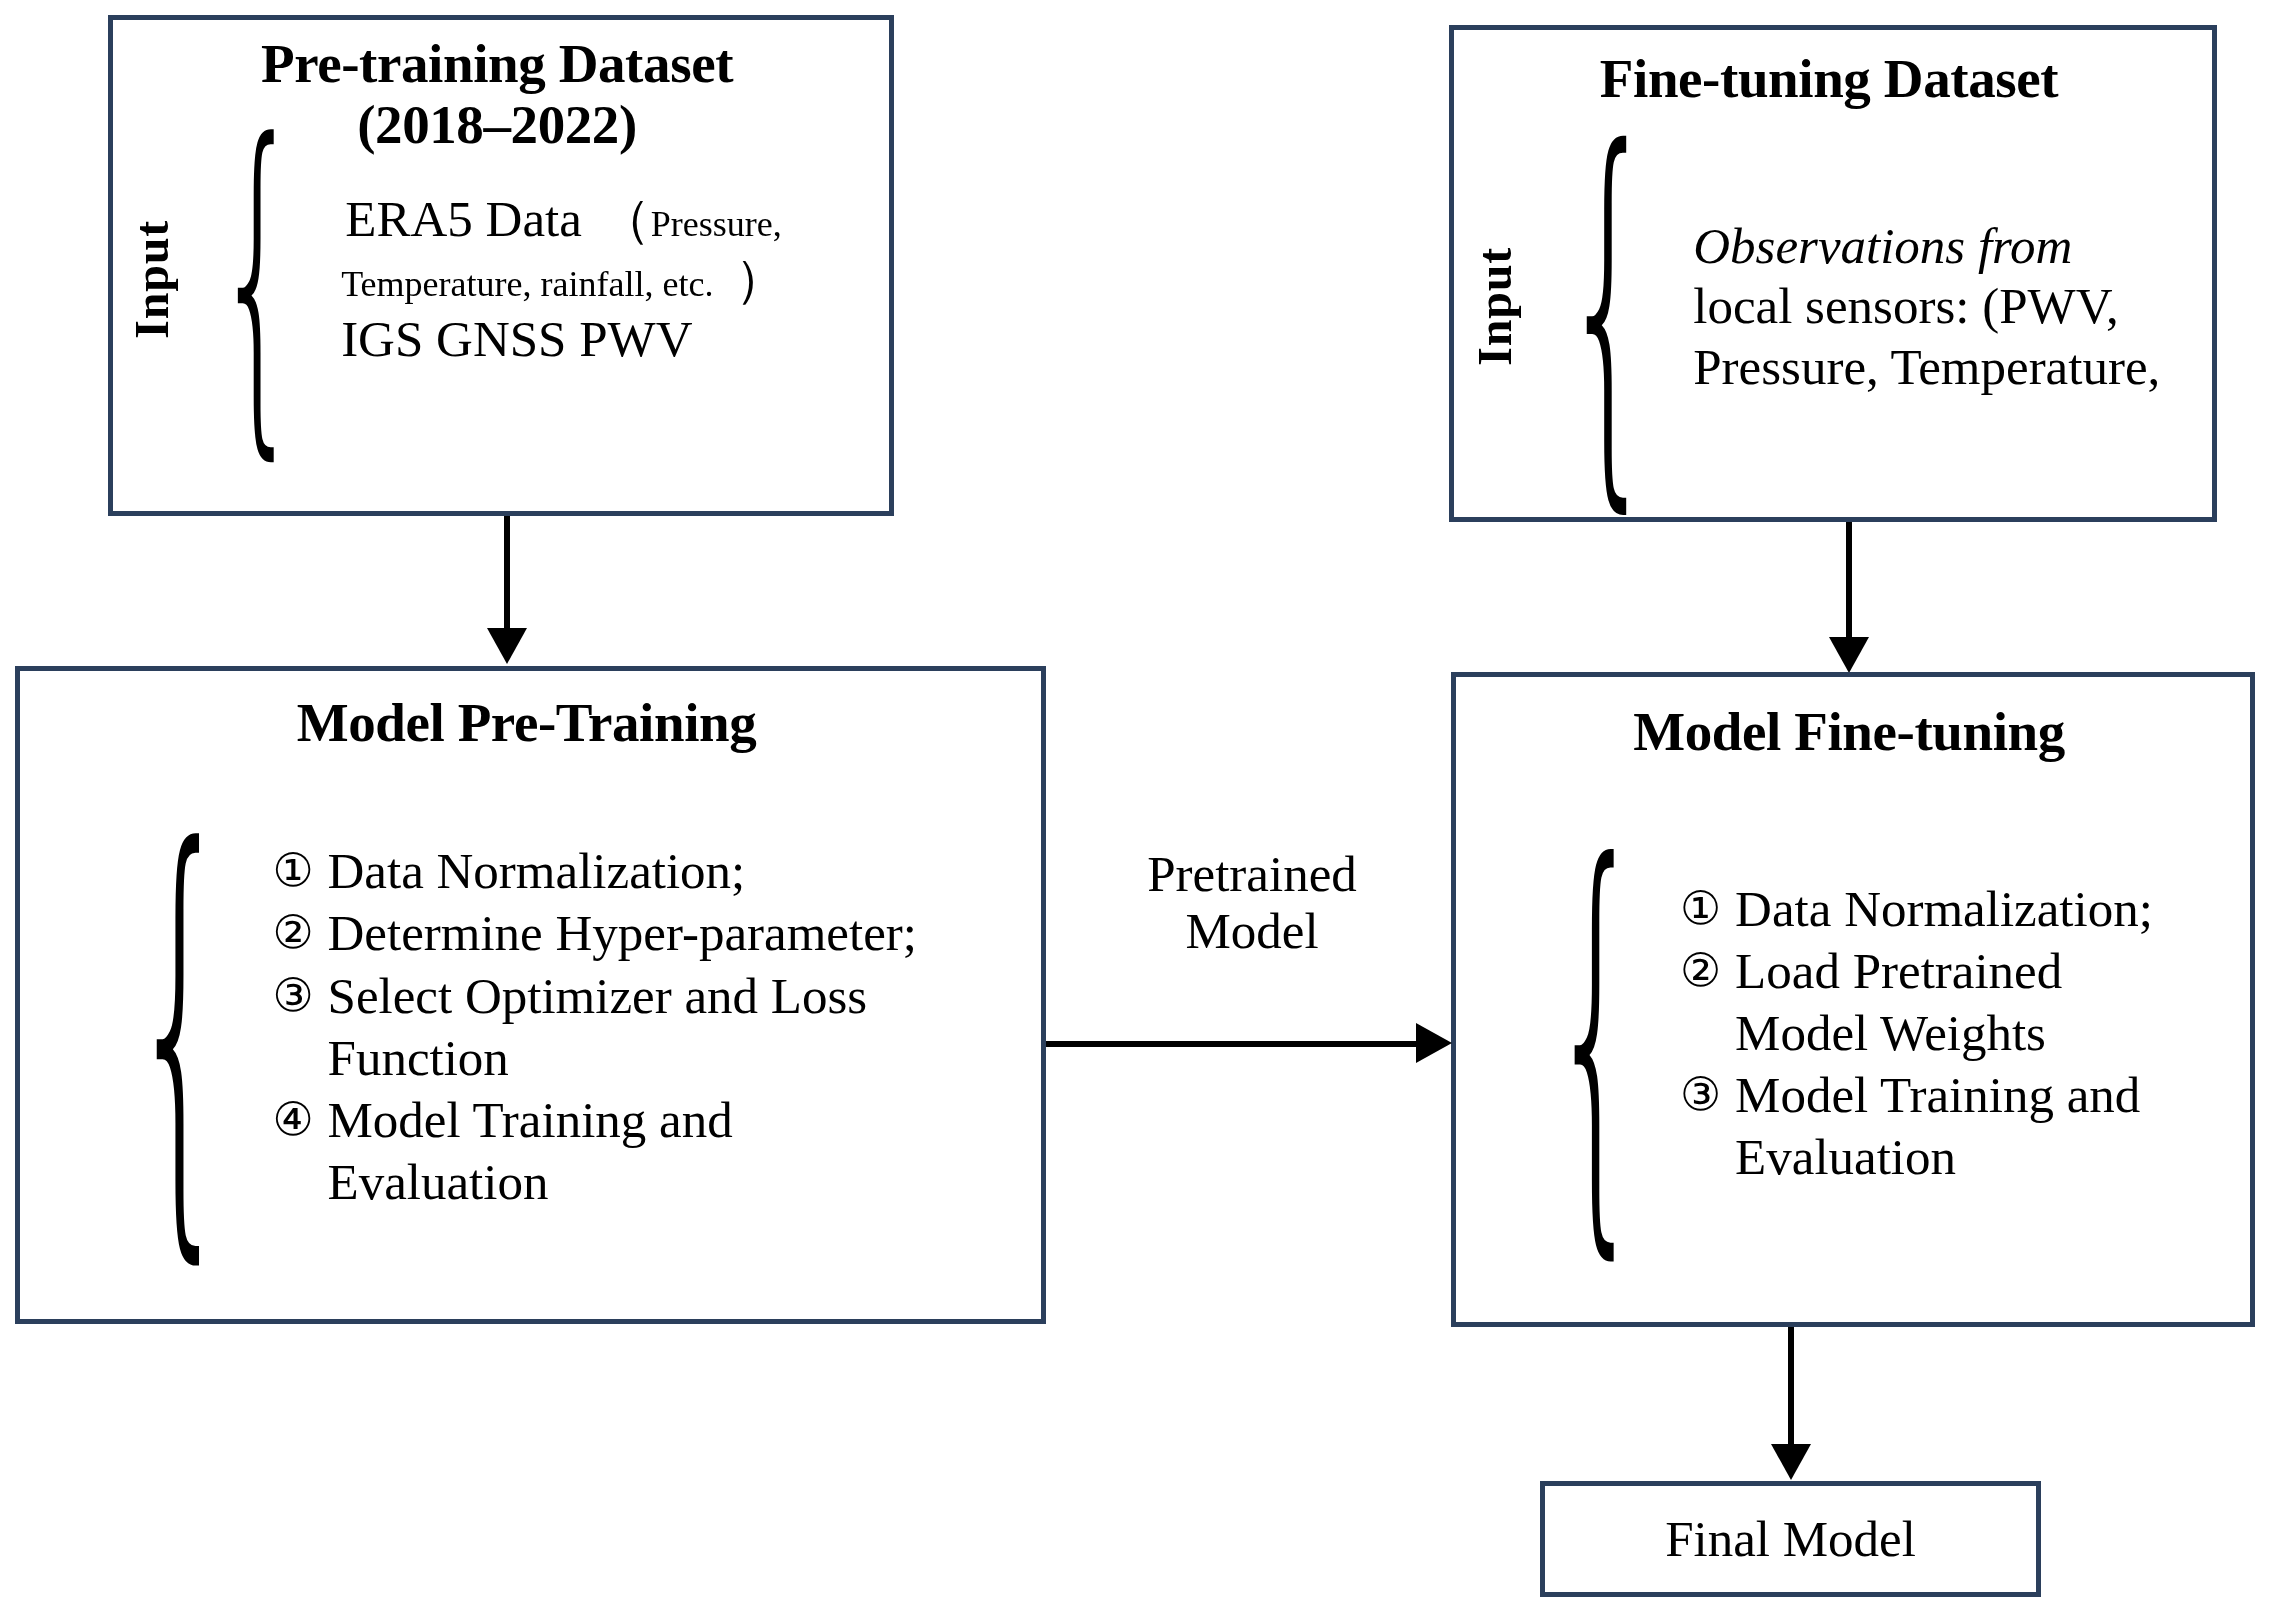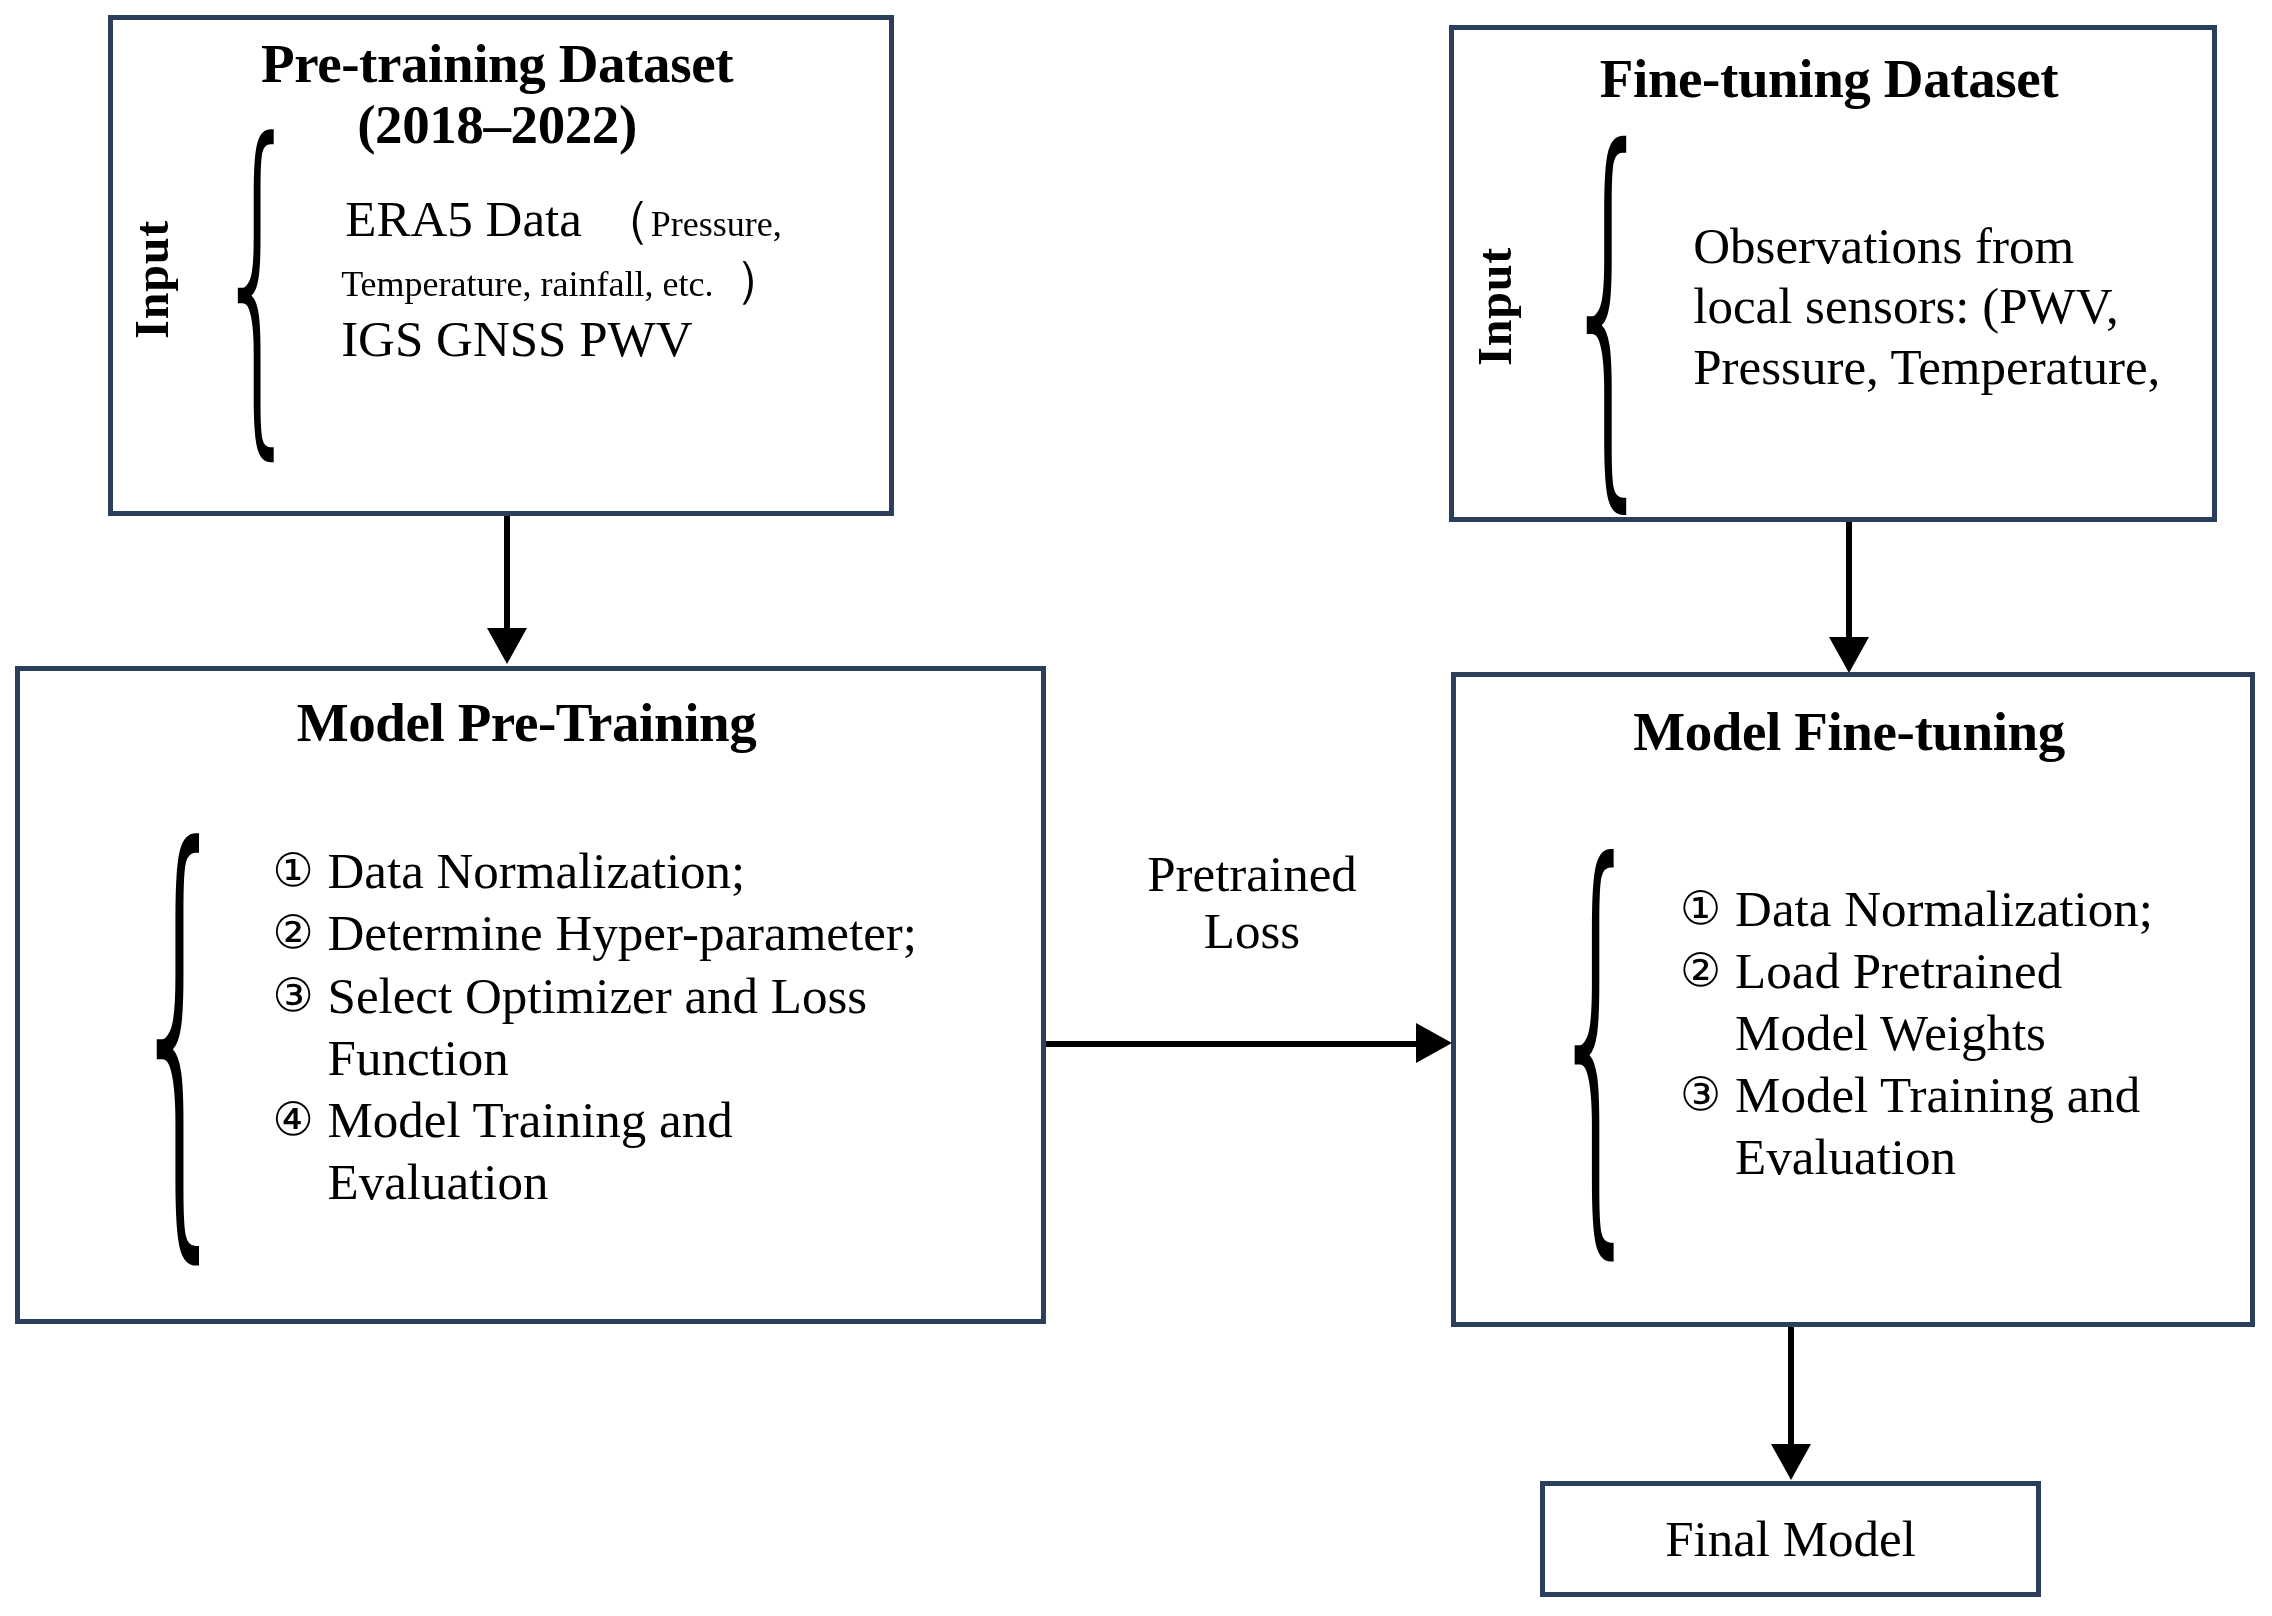--- a/index.html
+++ b/index.html
@@ -156,21 +156,21 @@
   <div class="v-arrow-line" style="left:504px; top:516px; height:114px;"></div>
   <div class="v-arrow-head" style="left:487px; top:628px;"></div>
 
   <div class="box" style="left:1449px; top:25px; width:768px; height:497px;">
     <div class="box-title" style="top:16.6px; font-size:55px;">Fine-tuning Dataset</div>
 
     <div class="brace-row" style="left:16.6px; top:90px; height:373px;">
       <span class="input-label">Input</span>
       <span class="brace" style="font-size:274px; transform:scaleX(0.55) scaleY(1.5); margin-left:3.3px; margin-right:-28px;">{</span>
       <span class="content-lines" style="margin-left:25px;">
-        <span style="display:block; white-space:nowrap;">Observations from</span>
+        <span style="display:block; white-space:nowrap;font-style:italic;">Observations from</span>
         <span style="display:block; white-space:nowrap;">local sensors: (PWV,</span>
         <span style="display:block; white-space:nowrap;font-family:Liberation Serif, serif;">Pressure, Temperature,</span>
       </span>
     </div>
   </div>
 
   <div class="v-arrow-line" style="left:1846px; top:522px; height:116px;"></div>
   <div class="v-arrow-head" style="left:1829px; top:637px;"></div>
 
   <div class="box" style="left:15px; top:666px; width:1031px; height:658px;">
@@ -216,21 +216,21 @@
         <li>
           <span class="circ-num">③</span>
           <span class="li-text" style="max-width:547px;">Model Training and Evaluation</span>
         </li>
       </ul>
     </div>
   </div>
 
   <div class="edge-label" style="left:1078px; top:846px; width:348px;">
     <span style="display:block;">Pretrained</span>
-    <span style="display:block;">Loss</span>
+    <span style="display:block;">Model</span>
   </div>
   <div class="h-arrow-line" style="left:1046px; top:1041px; width:373px;"></div>
   <div class="h-arrow-head" style="left:1416px; top:1023px;"></div>
 
   <div class="v-arrow-line" style="left:1788px; top:1327px; height:123px;"></div>
   <div class="v-arrow-head" style="left:1771px; top:1444px;"></div>
 
   <div class="box" style="left:1540px; top:1481px; width:501px; height:116px;">
     <div class="final-label">Final Model</div>
   </div>

